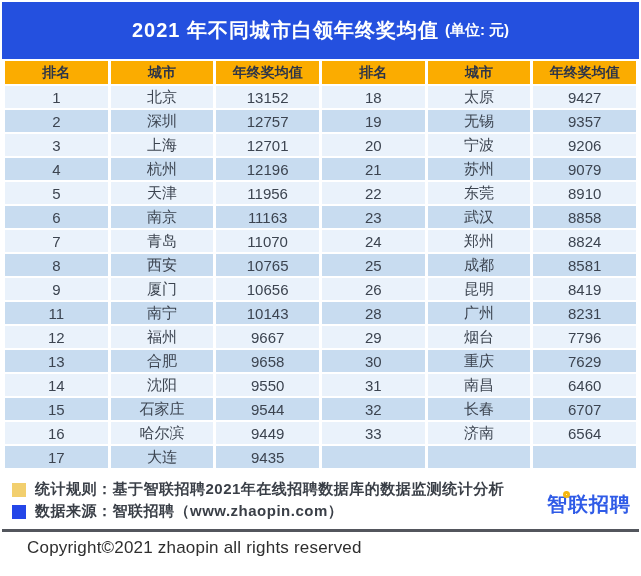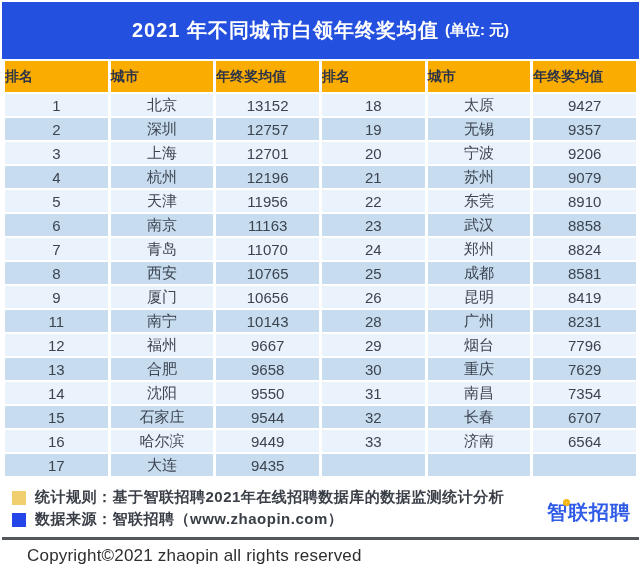--- a/index.html
+++ b/index.html
@@ -29,22 +29,22 @@
     width: 100%;
     table-layout: fixed;
     border-collapse: separate;
     border-spacing: 3px 2px;
   }
   table.ranking th {
     background: #fbac00;
     color: #2e3547;
     font-size: 14px;
     font-weight: bold;
-    height: 31px;
-    text-align: left;
+    height: 23px;
+    text-align: center;
   }
   table.ranking td {
     height: 22px;
     text-align: center;
     font-size: 15px;
     color: #3c4450;
     vertical-align: middle;
   }
   table.ranking tbody tr:nth-child(odd) td  { background: #eaf2fb; }
   table.ranking tbody tr:nth-child(even) td { background: #c8dcf0; }
@@ -220,21 +220,21 @@
           <td>30</td>
           <td>重庆</td>
           <td>7629</td>
         </tr>
         <tr>
           <td>14</td>
           <td>沈阳</td>
           <td>9550</td>
           <td>31</td>
           <td>南昌</td>
-          <td>7354</td>
+          <td>6460</td>
         </tr>
         <tr>
           <td>15</td>
           <td>石家庄</td>
           <td>9544</td>
           <td>32</td>
           <td>长春</td>
           <td>6707</td>
         </tr>
         <tr>

